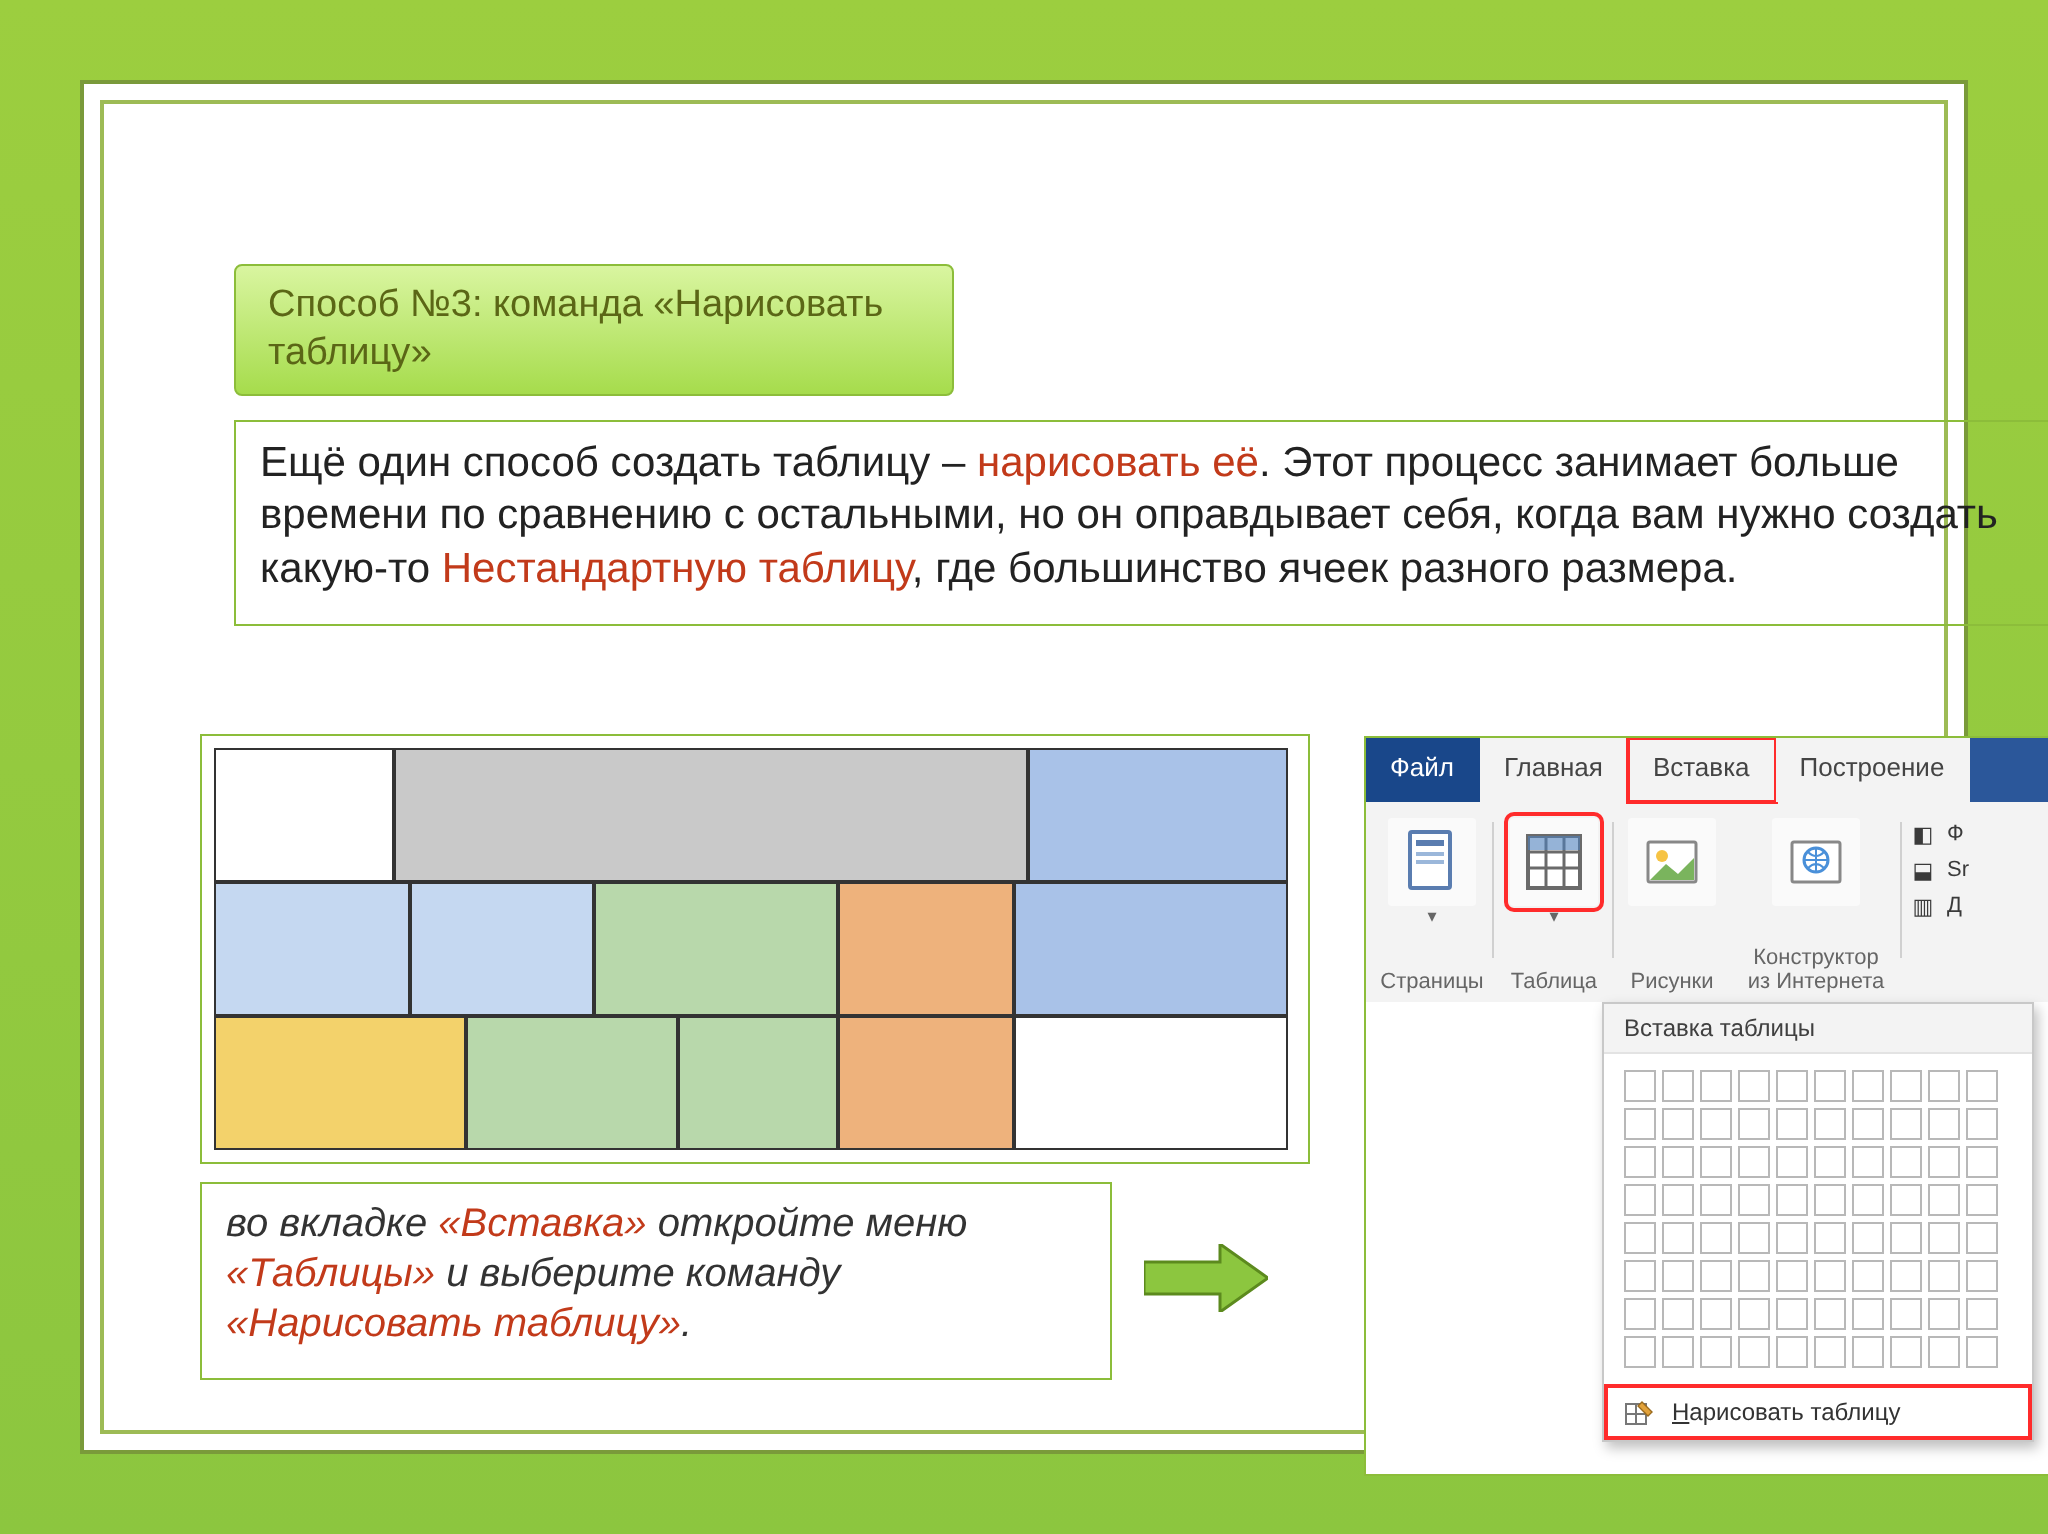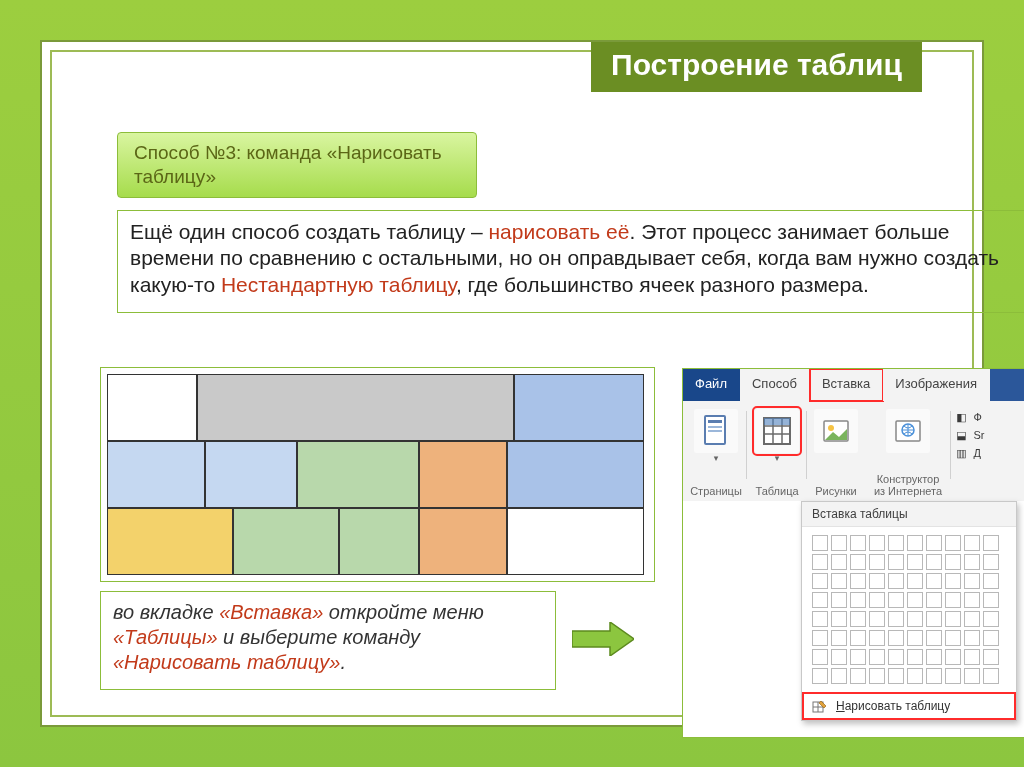--- a/index.html
+++ b/index.html
@@ -155,21 +155,20 @@
   
   .svg-page { width:28px; height:34px; }
   .svg-table { width:30px; height:30px; }
   .svg-pic   { width:26px; height:22px; }
 </style>
 </head>
 <body>
 
 <div class="canvas">
 
-  <div class="title-badge">Построение таблиц</div>
 
   <div class="subtitle">Способ №3: команда «Нарисовать таблицу»</div>
 
   <div class="para">
     <span>Ещё один способ создать таблицу – </span><span class="hl">нарисовать её</span><span>. Этот процесс занимает больше времени по сравнению с остальными, но он оправдывает себя, когда вам нужно создать какую-то </span><span class="hl">Нестандартную таблицу</span><span>, где большинство ячеек разного размера.</span>
   </div>
 
   <div class="example-table">
     <div class="etrow" style="flex:1;">
       <div class="c-white" style="width:90px;"></div>
@@ -198,23 +197,23 @@
 
   <div class="arrow">
     <svg viewBox="0 0 62 34">
       <polygon points="0,9 38,9 38,0 62,17 38,34 38,25 0,25" fill="#8cc63f" stroke="#5c8a1e" stroke-width="1.5"></polygon>
     </svg>
   </div>
 
   <div class="ribbon">
     <div class="tabs">
       <div class="tab tab-file">Файл</div>
-      <div class="tab tab-plain">Способ</div>
+      <div class="tab tab-plain">Главная</div>
       <div class="tab tab-active">Вставка</div>
-      <div class="tab tab-plain">Изображения</div>
+      <div class="tab tab-plain">Построение</div>
     </div>
     <div class="ribbon-body">
       <div class="grp sep" style="width:62px;">
         <div class="big-btn">
           <svg class="svg-page" viewBox="0 0 28 34">
               <rect x="3" y="2" width="20" height="28" rx="1" fill="#fff" stroke="#5a7db0" stroke-width="2"></rect>
               <rect x="6" y="6" width="14" height="3" fill="#5a7db0"></rect>
               <rect x="6" y="12" width="14" height="2" fill="#9bb7da"></rect>
               <rect x="6" y="16" width="14" height="2" fill="#9bb7da"></rect>
             </svg>

